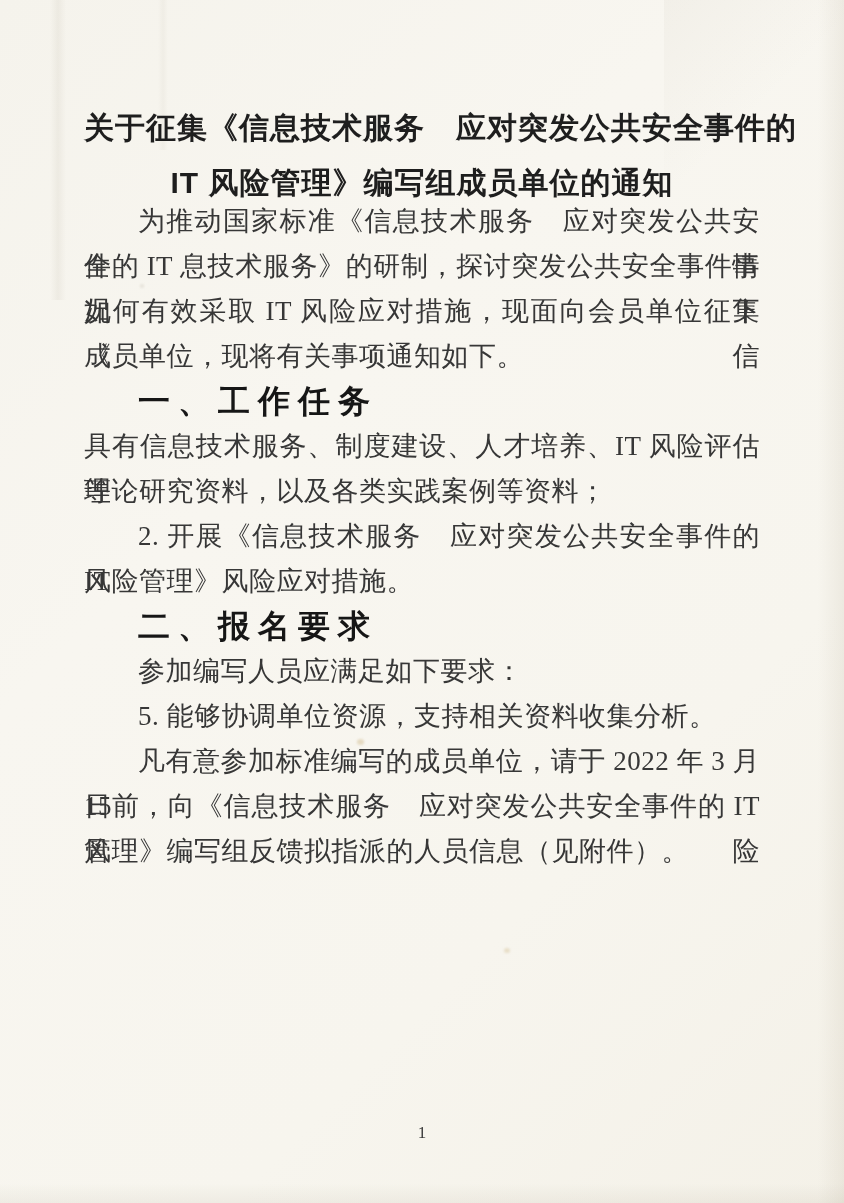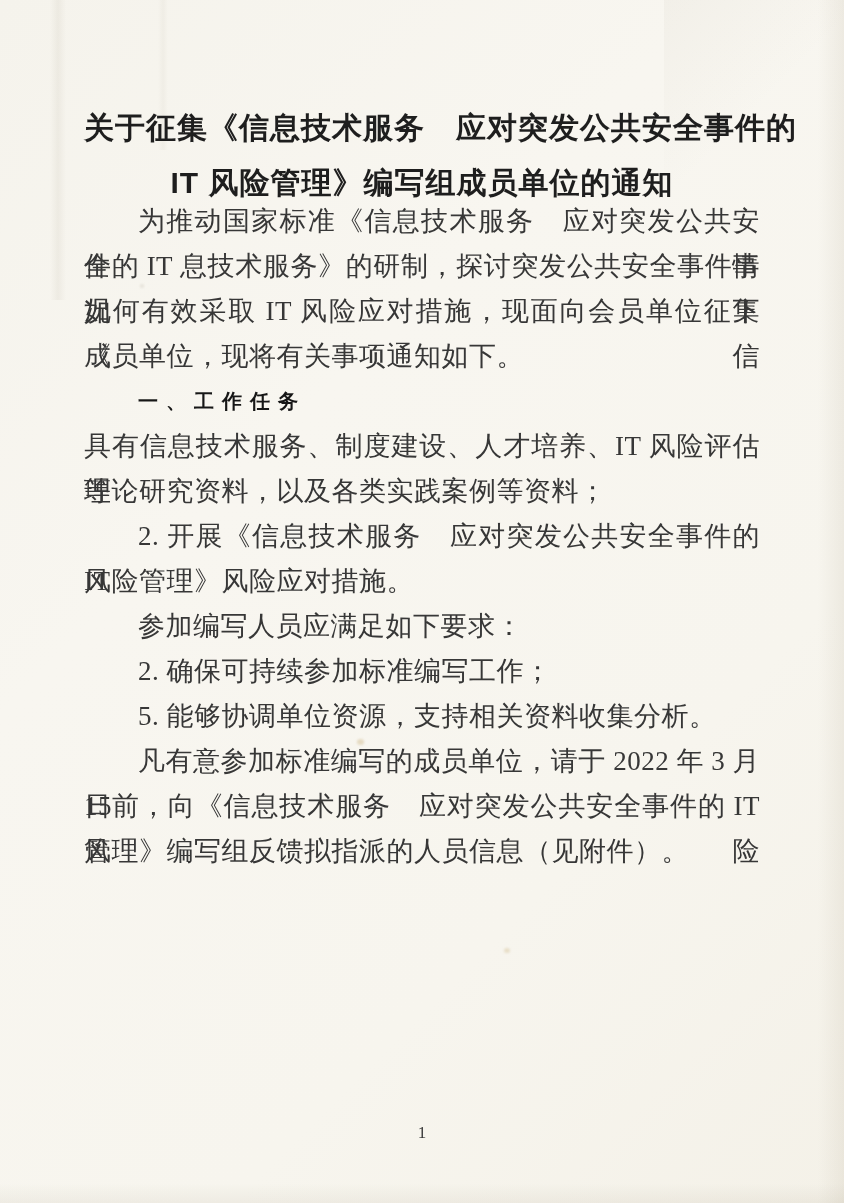--- a/index.html
+++ b/index.html
@@ -75,21 +75,21 @@
     letter-spacing: 0.5px;
   }
   .jst {
     text-align: justify;
     text-align-last: justify;
   }
   .ind { text-indent: 54px; }
   .heading {
     font-family: "Liberation Sans", "DejaVu Sans", sans-serif;
     font-weight: 700;
-    font-size: 20px;
+    font-size: 32px;
     letter-spacing: 8px;
     color: #161616;
     text-indent: 54px;
   }
   .page-number {
     position: absolute;
     left: 0;
     top: 1121px;
     width: 100%;
     text-align: center;
@@ -123,22 +123,22 @@
     <div class="body-block">
       <div class="ln ind jst">为推动国家标准《信息技术服务　应对突发公共安全事</div>
       <div class="ln jst">件的 IT 息技术服务》的研制，探讨突发公共安全事件情况下</div>
       <div class="ln jst">如何有效采取 IT 风险应对措施，现面向会员单位征集《信</div>
       <div class="ln">成员单位，现将有关事项通知如下。</div>
       <div class="ln heading">一、工作任务</div>
       <div class="ln jst">具有信息技术服务、制度建设、人才培养、IT 风险评估等</div>
       <div class="ln">理论研究资料，以及各类实践案例等资料；</div>
       <div class="ln ind jst">2. 开展《信息技术服务　应对突发公共安全事件的 IT</div>
       <div class="ln">风险管理》风险应对措施。</div>
+      <div class="ln heading">二、报名要求</div>
       <div class="ln ind">参加编写人员应满足如下要求：</div>
-      <div class="ln ind">2. 确保可持续参加标准编写工作；</div>
       <div class="ln ind">5. 能够协调单位资源，支持相关资料收集分析。</div>
       <div class="ln ind jst">凡有意参加标准编写的成员单位，请于 2022 年 3 月 15</div>
       <div class="ln jst">日前，向《信息技术服务　应对突发公共安全事件的 IT 风险</div>
       <div class="ln">管理》编写组反馈拟指派的人员信息（见附件）。</div>
     </div>
 
   </div>
 
   <div class="page-number">1</div>
 

